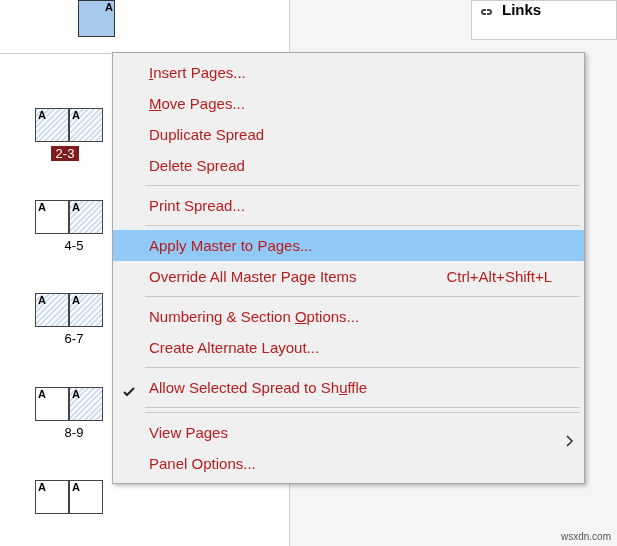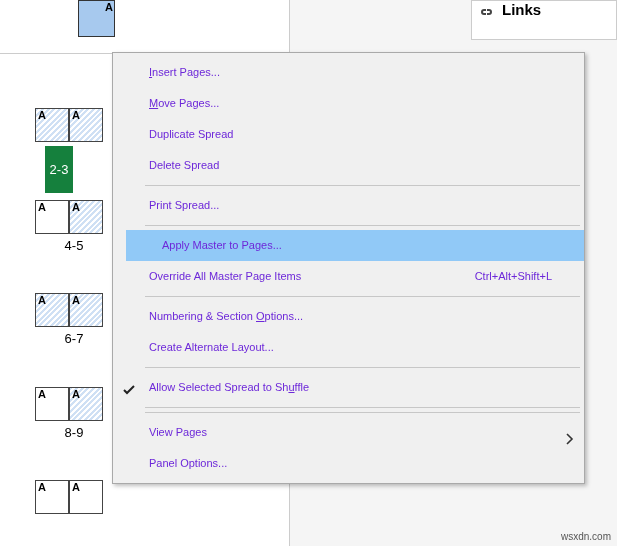--- a/index.html
+++ b/index.html
@@ -8,44 +8,44 @@
 .pages-panel { position: absolute; left: 0; top: 0; width: 290px; height: 546px; background: #fff; border-right: 1px solid #ccc; }
 .top-select-marker { position: absolute; left: 90px; top: 0; width: 0; height: 0; border-left: 6px solid transparent; border-right: 6px solid transparent; border-top: 8px solid #000; }
 .master-preview { position: absolute; left: 78px; top: 8; width: 37px; height: 37px; border: 1px solid #333; background: #a7c9ee; }
 .master-preview .letter { position: absolute; right: 1px; top: 0; font-size: 11px; font-weight: bold; }
 .divider { position: absolute; left: 0; width: 290px; top: 53px; height: 1px; background: #ccc; }
 
 .spread { position: absolute; left: 35px; width: 100px; }
 .spread .pg { display: inline-block; width: 34px; height: 34px; border: 1px solid #444; vertical-align: top; position: relative; background: #fff; }
 .spread .pg .m { position: absolute; left: 2px; top: 0; font-size: 11px; font-weight: bold; }
 .spread .label { display: block; text-align: center; font-size: 13px; margin-top: 4px; margin-left: -22px; }
-.spread .label.sel { background: #15803d; color: #fff; width: 28px; margin-left: 10px; padding: 16px 2px; }
+.spread .label.sel { background: #7f1d1d; color: #fff; width: 28px; margin-left: 16px; padding: 0 2px; }
 .spread.s1 { top: 108px; }
 .spread.s2 { top: 200px; }
 .spread.s3 { top: 293px; }
 .spread.s4 { top: 387px; }
 .spread.s5 { top: 480px; }
 .pg.shaded { background-image: repeating-linear-gradient(135deg, #cfe0f4 0 2px, #fff 2px 4px); }
 
 .links-panel { position: absolute; right: 0; top: 0; width: 146px; height: 40px; background: #fff; border: 1px solid #ccc; }
 .links-panel .text { position: absolute; left: 30px; top: 0; font-size: 15px; font-weight: bold; }
 .links-icon { position: absolute; left: 6px; top: 3px; }
 
 .watermark { position: absolute; right: 6px; bottom: 4px; font-size: 10px; color: #555; }
 
 .context-menu {
   position: absolute; left: 112px; top: 52px; width: 473px;
   background: #f0f0f0; border: 1px solid #a9a9a9; box-shadow: 2px 2px 4px rgba(0,0,0,0.25);
   padding: 4px 0;
 }
 .menu-item {
-  position: relative; height: 31px; line-height: 31px; font-size: 11px; color: #6d28d9;
+  position: relative; height: 31px; line-height: 31px; font-size: 15px; color: #b91c1c;
   padding-left: 36px; padding-right: 20px; white-space: nowrap;
 }
-.menu-item.highlight { background: #91c9f7; margin-left: 13px; }
+.menu-item.highlight { background: #91c9f7; }
 .menu-item .shortcut { position: absolute; right: 32px; top: 0; margin-left: 44px; }
 .menu-item .submenu-arrow { position: absolute; right: 10px; top: 9px; }
 .menu-item .check { position: absolute; left: 8px; top: 7px; color: #222; }
 .menu-item .check.bg { background: #91c9f7; width: 24px; height: 24px; left: 4px; top: 3px; line-height: 24px; text-align: center; }
 .menu-sep { height: 1px; margin: 4px 4px 4px 32px; background: #c7c7c7; }
 .u { text-decoration: underline; }
 </style>
 </head>
 <body>
 

